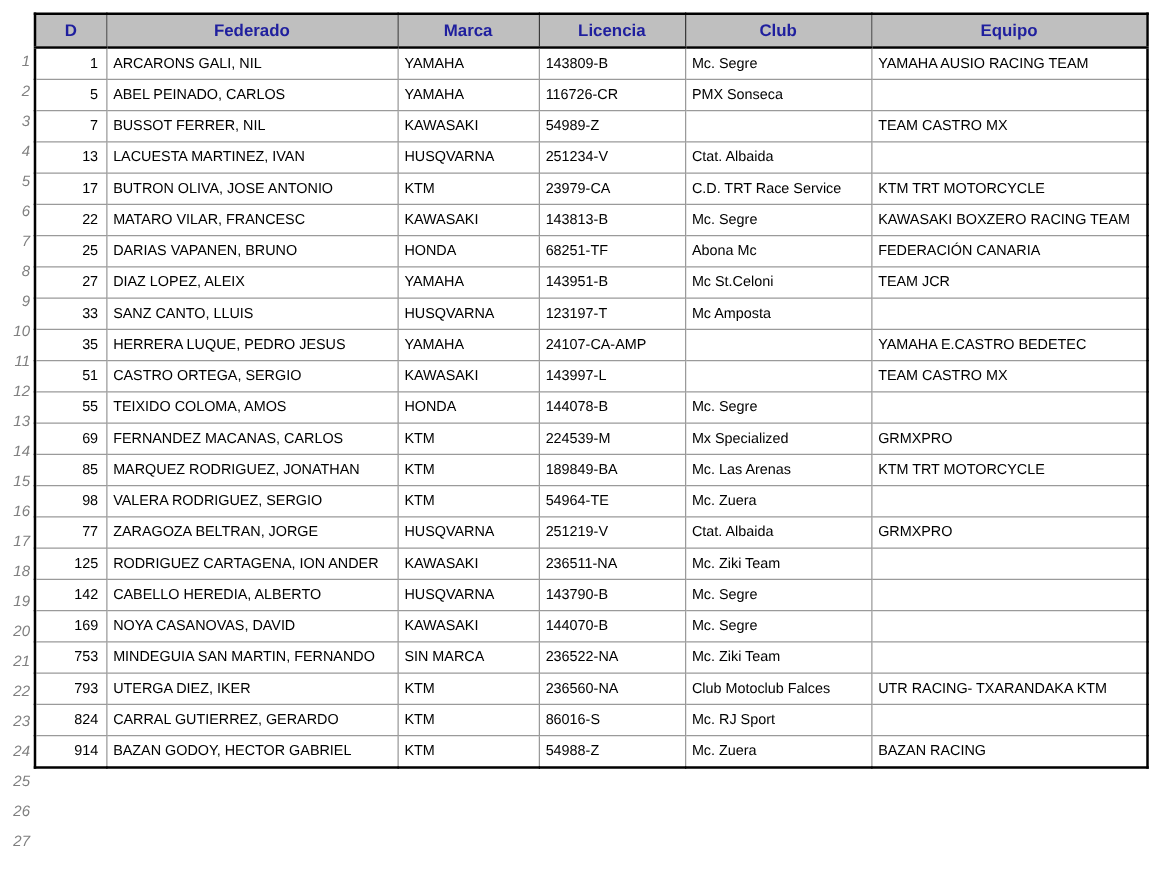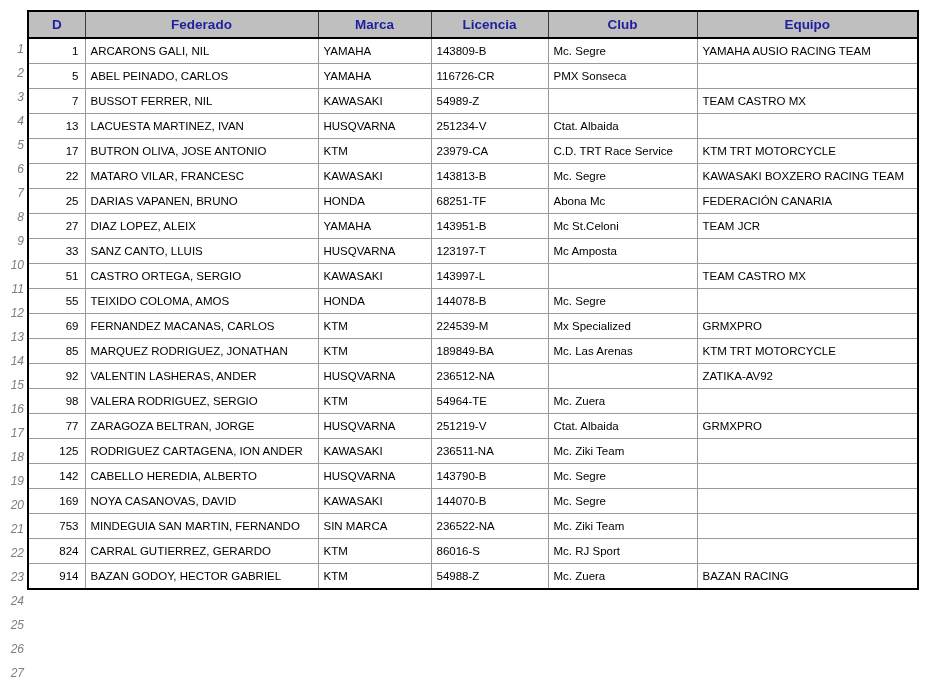--- a/index.html
+++ b/index.html
@@ -211,20 +211,28 @@
 
   <tr>
     <td class="col-d">33</td>
     <td>SANZ CANTO, LLUIS</td>
     <td>HUSQVARNA</td>
     <td>123197-T</td>
     <td>Mc Amposta</td>
     <td></td>
   </tr>
 
+  <tr>
+    <td class="col-d">35</td>
+    <td>HERRERA LUQUE, PEDRO JESUS</td>
+    <td>YAMAHA</td>
+    <td>24107-CA-AMP</td>
+    <td></td>
+    <td>YAMAHA E.CASTRO BEDETEC</td>
+  </tr>
 
   <tr>
     <td class="col-d">51</td>
     <td>CASTRO ORTEGA, SERGIO</td>
     <td>KAWASAKI</td>
     <td>143997-L</td>
     <td></td>
     <td>TEAM CASTRO MX</td>
   </tr>
 
@@ -248,28 +256,20 @@
 
   <tr>
     <td class="col-d">85</td>
     <td>MARQUEZ RODRIGUEZ, JONATHAN</td>
     <td>KTM</td>
     <td>189849-BA</td>
     <td>Mc. Las Arenas</td>
     <td>KTM TRT MOTORCYCLE</td>
   </tr>
 
-  <tr>
-    <td class="col-d">92</td>
-    <td>VALENTIN LASHERAS, ANDER</td>
-    <td>HUSQVARNA</td>
-    <td>236512-NA</td>
-    <td></td>
-    <td>ZATIKA-AV92</td>
-  </tr>
 
   <tr>
     <td class="col-d">98</td>
     <td>VALERA RODRIGUEZ, SERGIO</td>
     <td>KTM</td>
     <td>54964-TE</td>
     <td>Mc. Zuera</td>
     <td></td>
   </tr>
 
@@ -314,20 +314,28 @@
 
   <tr>
     <td class="col-d">753</td>
     <td>MINDEGUIA SAN MARTIN, FERNANDO</td>
     <td>SIN MARCA</td>
     <td>236522-NA</td>
     <td>Mc. Ziki Team</td>
     <td></td>
   </tr>
 
+  <tr>
+    <td class="col-d">793</td>
+    <td>UTERGA DIEZ, IKER</td>
+    <td>KTM</td>
+    <td>236560-NA</td>
+    <td>Club Motoclub Falces</td>
+    <td>UTR RACING- TXARANDAKA KTM</td>
+  </tr>
 
   <tr>
     <td class="col-d">824</td>
     <td>CARRAL GUTIERREZ, GERARDO</td>
     <td>KTM</td>
     <td>86016-S</td>
     <td>Mc. RJ Sport</td>
     <td></td>
   </tr>
 

